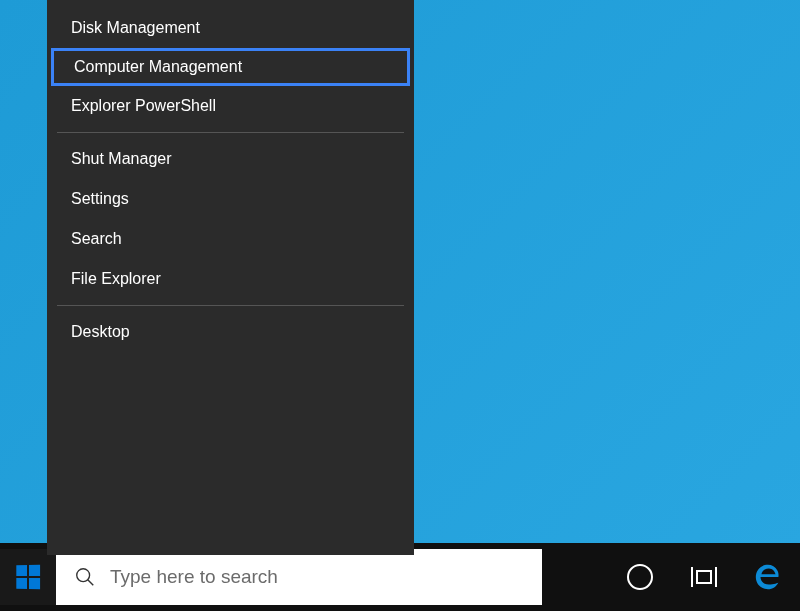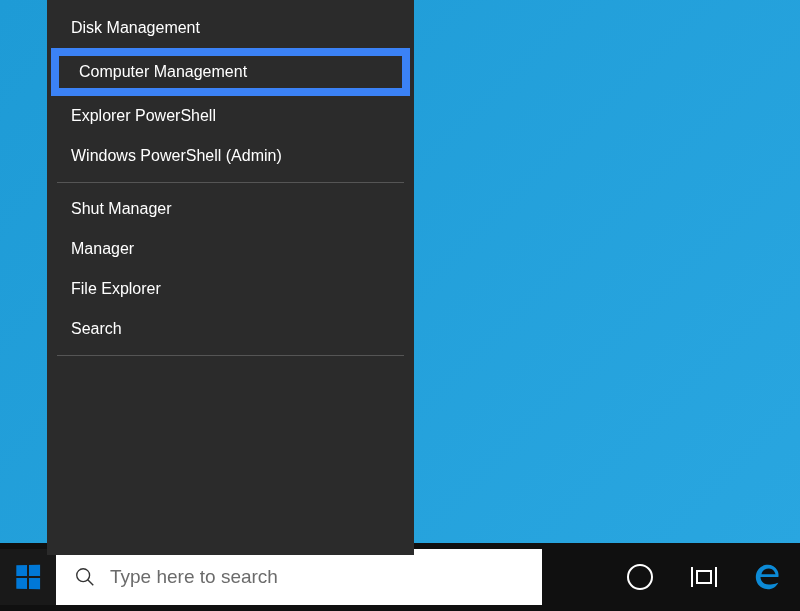--- a/index.html
+++ b/index.html
@@ -33,21 +33,21 @@
     .menu-item {
       padding: 11px 24px;
       color: #ffffff;
       font-size: 16px;
       cursor: pointer;
       display: flex;
       align-items: flex-end;
       justify-content: space-between;
     }
     .menu-item.highlighted {
-      border: 8px solid #3b82f6;
+      border: 3px solid #3b82f6;
       margin: 0 4px;
       padding: 7px 20px;
     }
     .menu-separator {
       height: 1px;
       background: #555555;
       margin: 6px 10px;
     }
     .chevron {
       color: #ffffff;
@@ -157,41 +157,41 @@
 <div class="context-menu">
   <div class="menu-item">
     <span>Disk Management</span>
   </div>
   <div class="menu-item highlighted">
     <span>Computer Management</span>
   </div>
   <div class="menu-item">
     <span>Explorer PowerShell</span>
   </div>
-  <div class="menu-item">
-    <span>Windows PowerShell (Admin)</span>
-  </div>
 
   <div class="menu-separator"></div>
 
   <div class="menu-item">
     <span>Shut Manager</span>
   </div>
   <div class="menu-item">
-    <span>Manager</span>
+    <span>Settings</span>
+  </div>
+  <div class="menu-item">
+    <span>Search</span>
   </div>
   <div class="menu-item">
     <span>File Explorer</span>
   </div>
-  <div class="menu-item">
-    <span>Search</span>
-  </div>
 
   <div class="menu-separator"></div>
 
+  <div class="menu-item">
+    <span>Desktop</span>
+  </div>
 </div>
 
 <div class="taskbar">
   <div class="start-button">
     <div class="windows-logo">
       <div></div>
         <div></div>
         <div></div>
         <div></div>
     </div>

